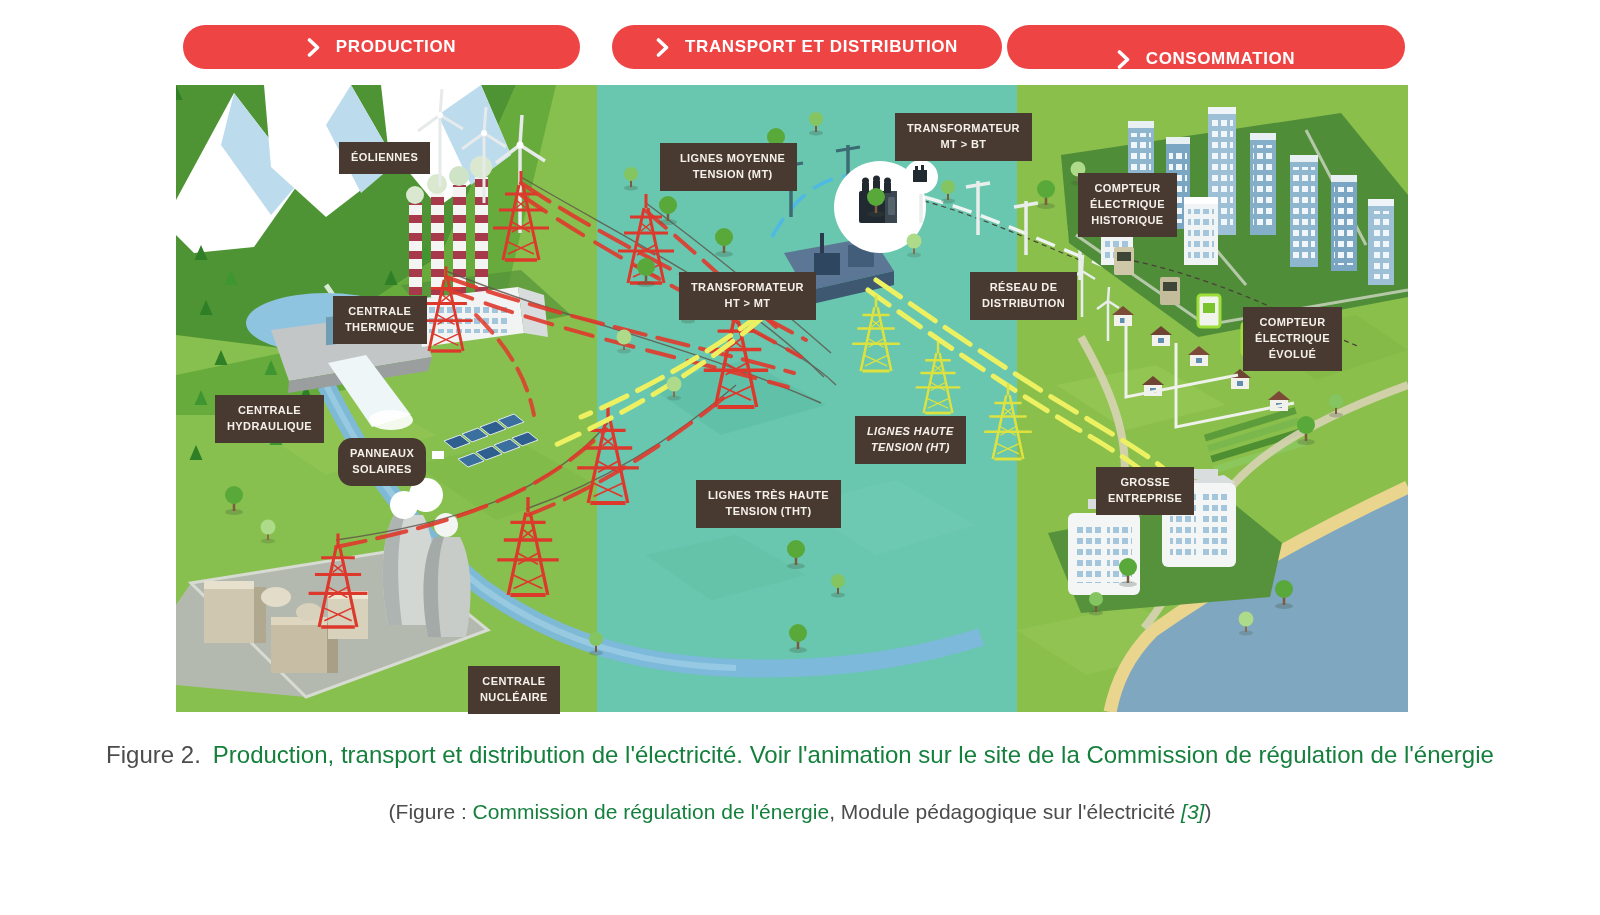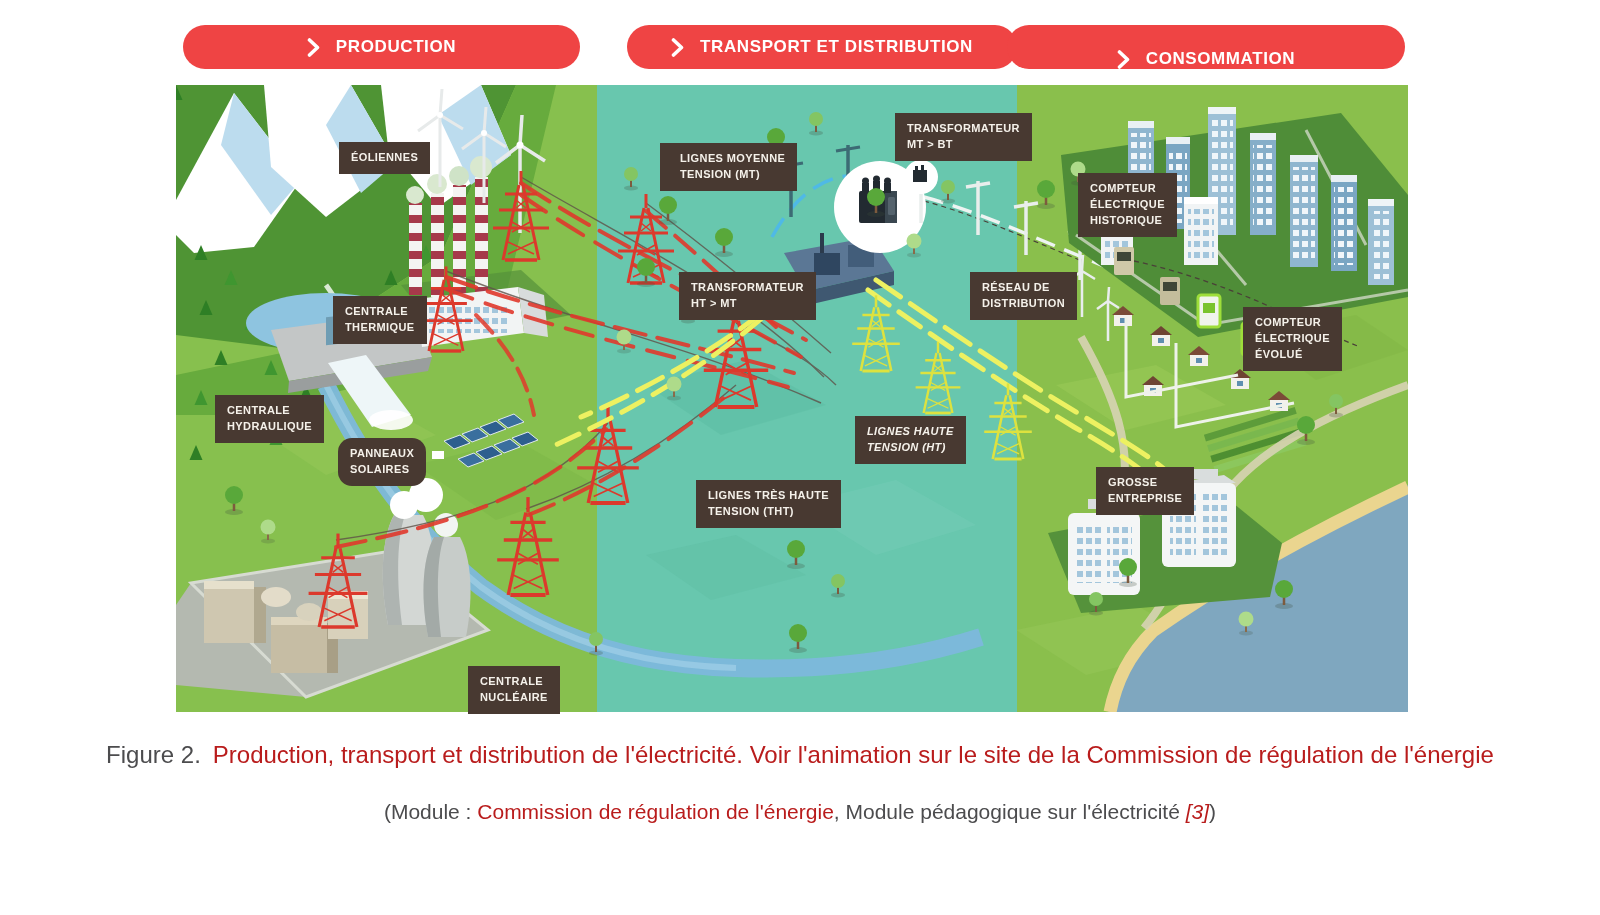--- a/index.html
+++ b/index.html
@@ -8,42 +8,42 @@
   
   .banner{position:absolute;top:25px;height:44px;background:#ef4444;border-radius:22px;
           display:flex;align-items:center;justify-content:center;gap:16px;
           color:#ffffff;font-weight:bold;font-size:17px;letter-spacing:.6px;}
   .banner svg{flex:0 0 auto;}
   
   .diagram{position:absolute;left:176px;top:85px;width:1232px;height:627px;}
   .diagram > svg{position:absolute;left:0;top:0;width:1232px;height:627px;display:block;}
   .ilabel{position:absolute;background:#483931;color:#f5f1ea;
           font-weight:bold;font-size:11px;line-height:1.45;letter-spacing:.4px;
-          padding:8px 12px;white-space:pre-line;}
+          padding:8px 12px;text-align:center;white-space:pre-line;}
   
   .caption{position:absolute;top:741px;left:0;width:1600px;text-align:center;
            font-size:24px;color:#4c4c4e;}
   .caption .fig-num{margin-right:12px;}
-  .orange{color:#b91c1c;text-decoration:none;cursor:pointer;}
+  .orange{color:#15803d;text-decoration:none;cursor:pointer;}
   .source{position:absolute;top:800px;left:0;width:1600px;text-align:center;
           font-size:21px;color:#4c4c4e;}
   .source .ref{font-style:italic;}
 </style>
 </head>
 <body>
 
 <div class="page">
 
   <div class="banner" style="left:183px;width:397px;">
     <svg width="13" height="19" viewBox="0 0 13 19">
         <path d="M2.5 2 L10.5 9.5 L2.5 17" fill="none" stroke="#ffffff" stroke-width="3.6" stroke-linecap="round" stroke-linejoin="round"></path>
       </svg>
     <span>PRODUCTION</span>
   </div>
-  <div class="banner" style="left:627px;width:390px;align-items:center;">
+  <div class="banner" style="left:612px;width:390px;align-items:center;">
     <svg width="13" height="19" viewBox="0 0 13 19">
         <path d="M2.5 2 L10.5 9.5 L2.5 17" fill="none" stroke="#ffffff" stroke-width="3.6" stroke-linecap="round" stroke-linejoin="round"></path>
       </svg>
     <span>TRANSPORT ET DISTRIBUTION</span>
   </div>
   <div class="banner" style="left:1007px;width:398px;align-items:flex-end;">
     <svg width="13" height="19" viewBox="0 0 13 19">
         <path d="M2.5 2 L10.5 9.5 L2.5 17" fill="none" stroke="#ffffff" stroke-width="3.6" stroke-linecap="round" stroke-linejoin="round"></path>
       </svg>
     <span>CONSOMMATION</span>
@@ -484,16 +484,16 @@
 ENTREPRISE</div>
     <div class="ilabel" style="left:292px;top:581px;">CENTRALE
 NUCLÉAIRE</div>
   </div>
 
   <div class="caption">
     <span class="fig-num">Figure 2.</span><a class="orange">Production, transport et distribution de l'électricité. Voir l'animation sur le site de la Commission de régulation de l'énergie</a>
   </div>
 
   <div class="source">
-    <span>(Module : </span><a class="orange">Commission de régulation de l'énergie</a><span>, Module pédagogique sur l'électricité </span><a class="orange ref">[3]</a><span>)</span>
+    <span>(Figure : </span><a class="orange">Commission de régulation de l'énergie</a><span>, Module pédagogique sur l'électricité </span><a class="orange ref">[3]</a><span>)</span>
   </div>
 
 </div>
 
 </body></html>

